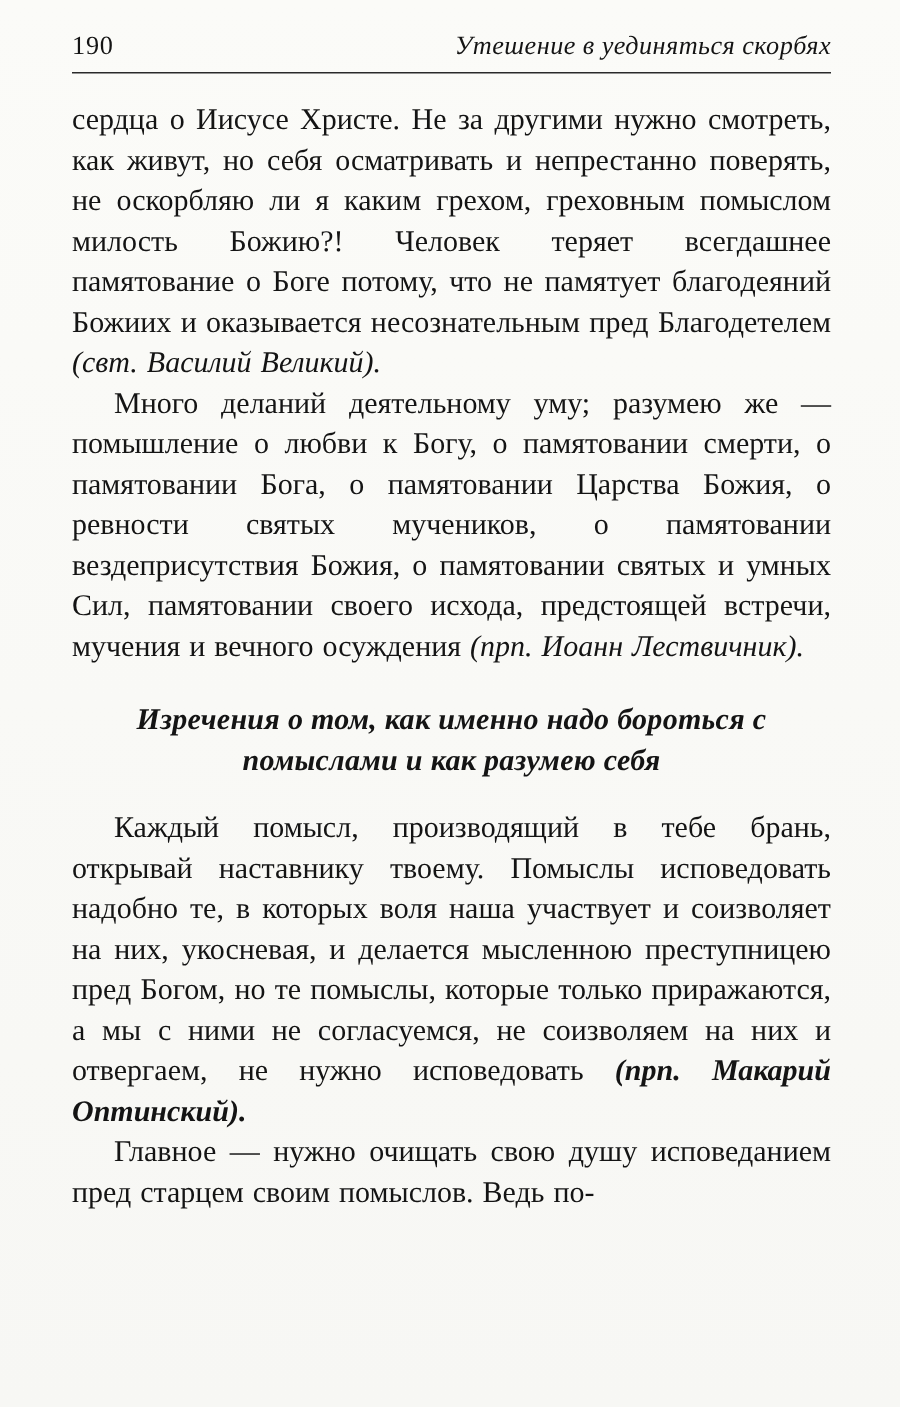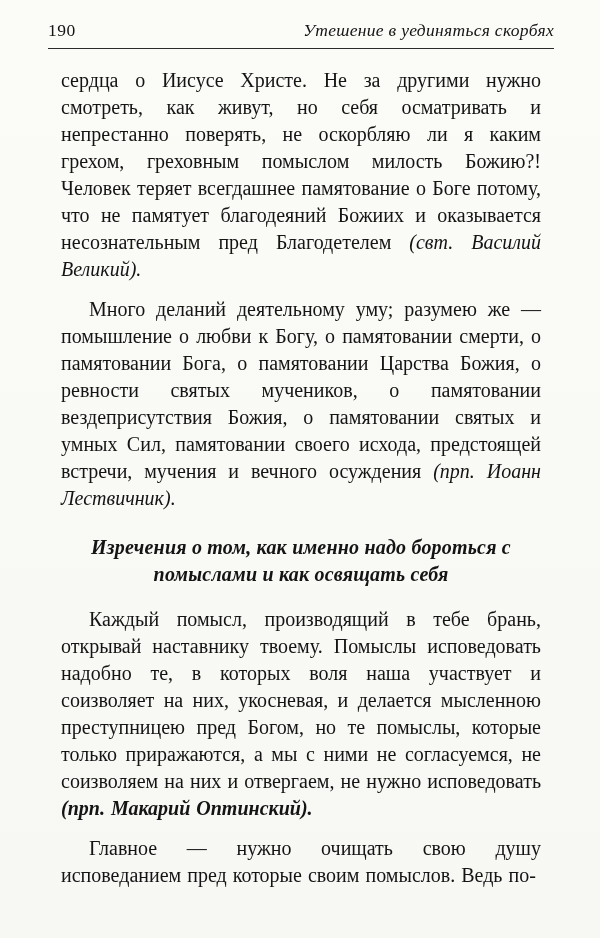--- a/index.html
+++ b/index.html
@@ -38,21 +38,21 @@
     font-style: italic;
     letter-spacing: 0.3px;
   }
   .body-text {
     margin-top: 18px;
     font-size: 20px;
     line-height: 27px;
     text-align: justify;
   }
   p.para {
-    margin: 13px;
+    margin: 0;
     text-indent: 28px;
     word-spacing: 1px;
   }
   p.para.no-indent {
     text-indent: 0;
   }
   .attr {
     font-style: italic;
   }
   .attr-bold {
@@ -80,20 +80,20 @@
     <span class="running-title">Утешение в уединяться скорбях</span>
   </div>
 
   <div class="body-text">
 
     <p class="para no-indent"><span>сердца о Иисусе Христе. Не за другими нужно смотреть, как живут, но себя осматривать и непрестанно поверять, не оскорбляю ли я каким грехом, греховным помыслом милость Божию?! Человек теряет всегдашнее памятование о Боге потому, что не памятует благодеяний Божиих и оказывается несознательным пред Благодетелем </span><span class="attr">(свт. Василий Великий).</span></p>
 
 
     <p class="para"><span>Много деланий деятельному уму; разумею же — помышление о любви к Богу, о памятовании смерти, о памятовании Бога, о памятовании Царства Божия, о ревности святых мучеников, о памятовании вездеприсутствия Божия, о памятовании святых и умных Сил, памятовании своего исхода, предстоящей встречи, мучения и вечного осуждения </span><span class="attr">(прп. Иоанн Лествичник).</span></p>
 
-    <h2 class="section-heading">Изречения о том, как именно надо бороться с помыслами и как освящать себя</h2>
+    <h2 class="section-heading">Изречения о том, как именно надо бороться с помыслами и как разумею себя</h2>
 
     <p class="para"><span>Каждый помысл, производящий в тебе брань, открывай наставнику твоему. Помыслы исповедовать надобно те, в которых воля наша участвует и соизволяет на них, укосневая, и делается мысленною преступницею пред Богом, но те помыслы, которые только приражаются, а мы с ними не согласуемся, не соизволяем на них и отвергаем, не нужно исповедовать </span><span class="attr-bold">(прп. Макарий Оптинский).</span></p>
 
-    <p class="para"><span>Главное — нужно очищать свою душу исповеданием пред которые своим помыслов. Ведь по-</span></p>
+    <p class="para"><span>Главное — нужно очищать свою душу исповеданием пред старцем своим помыслов. Ведь по-</span></p>
 
   </div>
 </div>
 
 </body></html>

